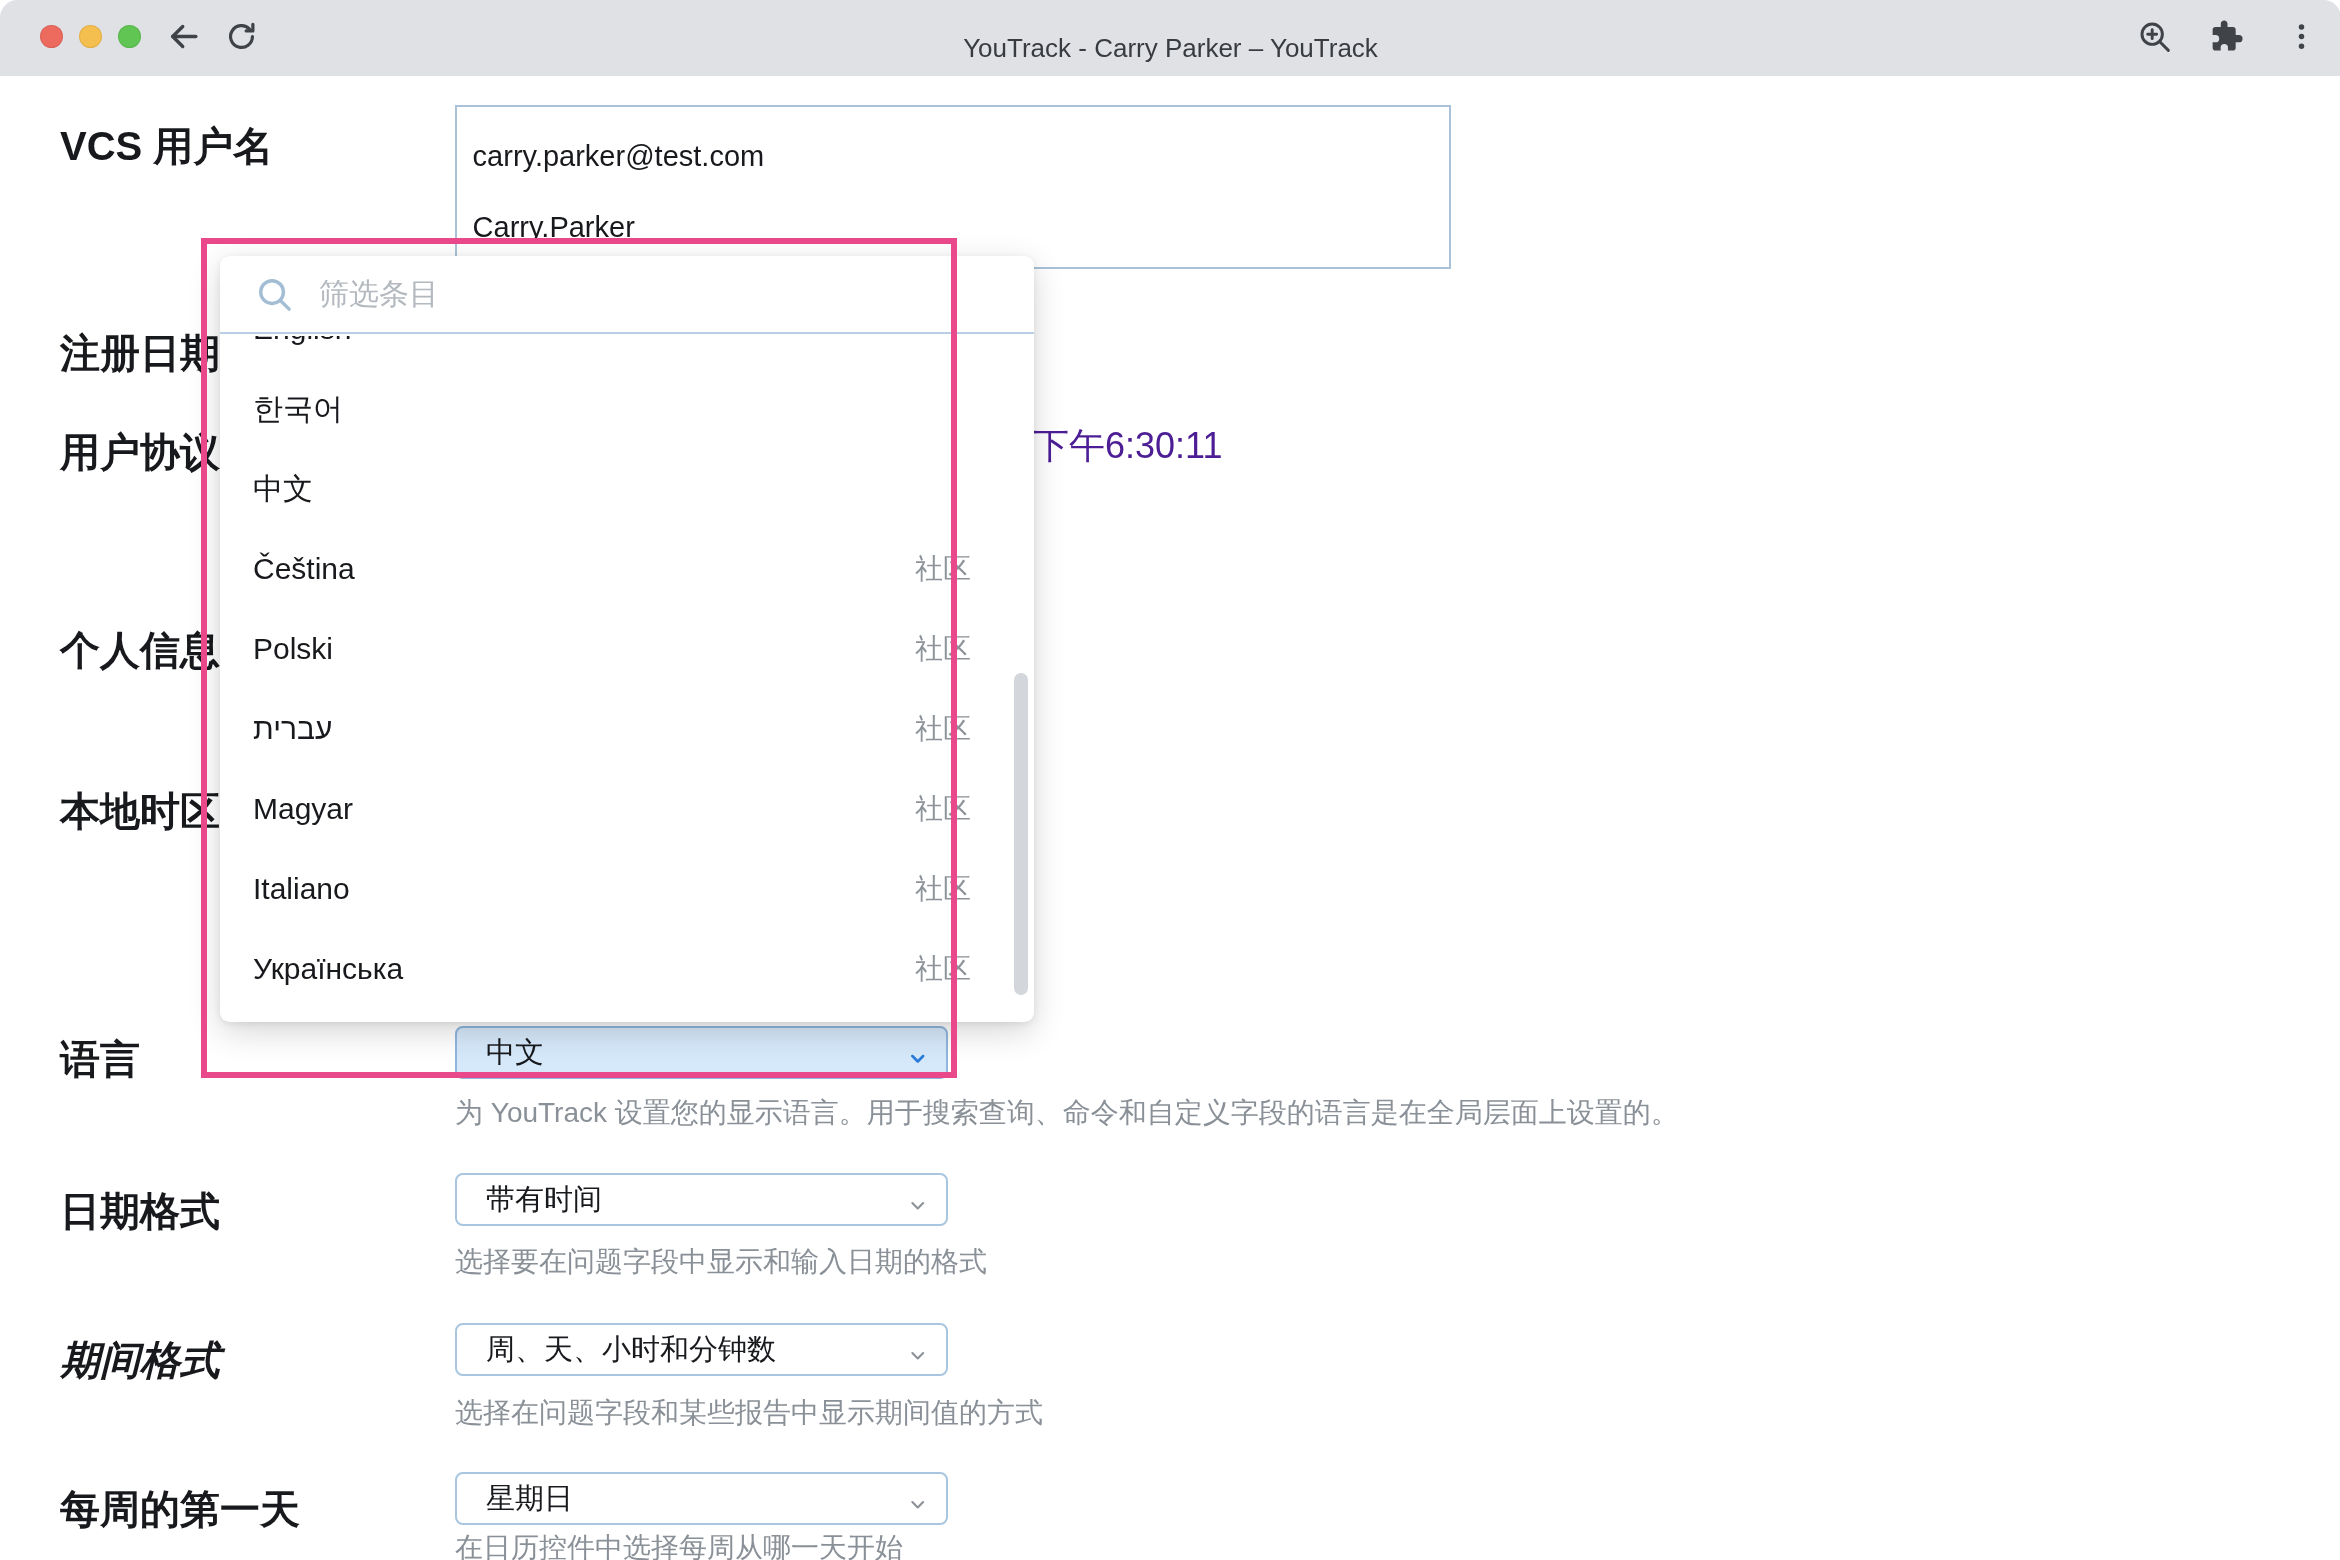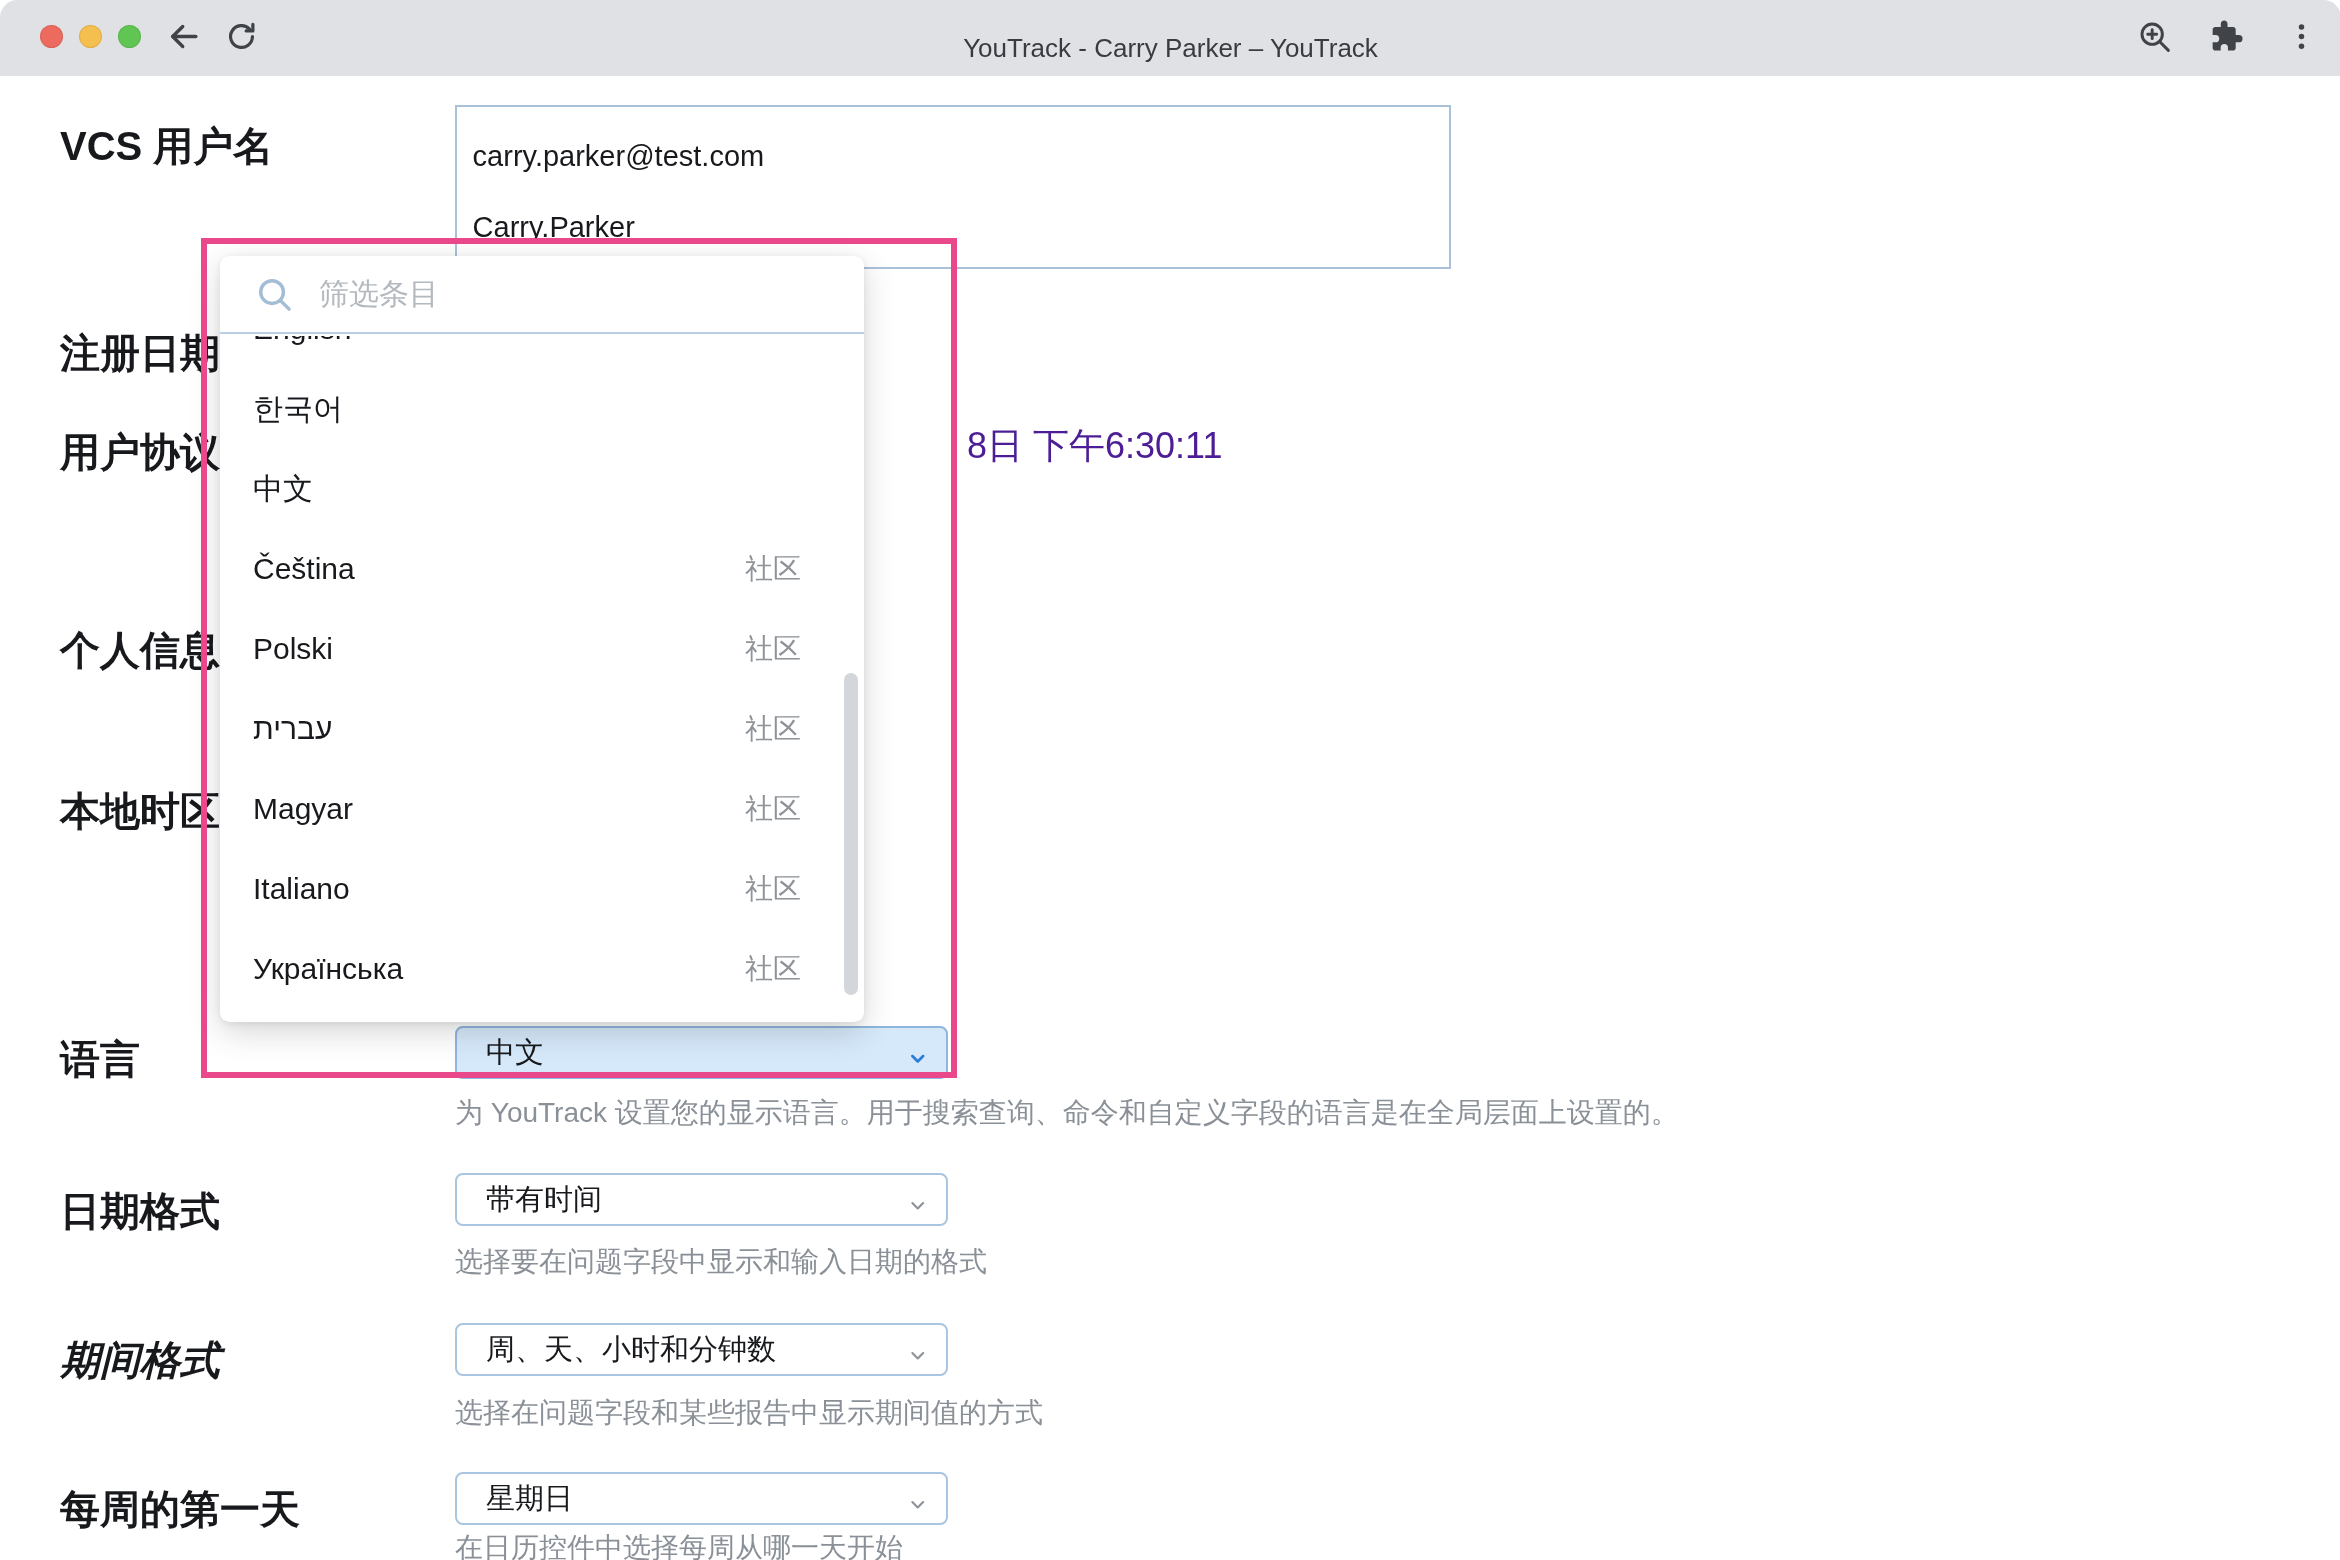--- a/index.html
+++ b/index.html
@@ -33,21 +33,21 @@
 
   .select { position:absolute; left:455px; width:493px; height:53px; background:#fff;
             border:2px solid #a9c6e0; border-radius:7.8px; display:flex; align-items:center;
             font-size:29px; color:#17191c; padding-left:29px; cursor:default; }
   .select .chev { position:absolute; right:17.6px; top:15.6px; }
   .select.open { background:#d6e9fa; border-color:#8fb6dc; }
 
   .helper { position:absolute; left:455px; font-size:28px; color:#8a9097; white-space:nowrap; }
 
   
-  .dd-panel { position:absolute; left:220px; top:256px; width:644px; height:766px;
+  .dd-panel { position:absolute; left:220px; top:256px; width:814px; height:766px;
               background:#fff; border-radius:9.8px; z-index:5;
               box-shadow:0 9.8px 33px rgba(0,0,0,0.16), 0 2px 7.8px rgba(0,0,0,0.08); }
   .dd-search { position:absolute; left:0; top:0; width:100%; height:78px;
                border-bottom:2px solid #b9cfe6; display:flex; align-items:center; }
   .dd-search svg { margin-left:35px; flex:0 0 auto; }
   .dd-input { border:none; outline:none; background:transparent; flex:1;
               font-family:inherit; font-size:30px; color:#17191c; margin-left:25px; }
   .dd-input::placeholder { color:#b3b9bf; opacity:1; }
   .dd-list { position:absolute; left:0; top:80px; width:100%; height:686px; overflow:hidden; }
   .dd-item { height:80px; line-height:80px; display:flex; align-items:center;

